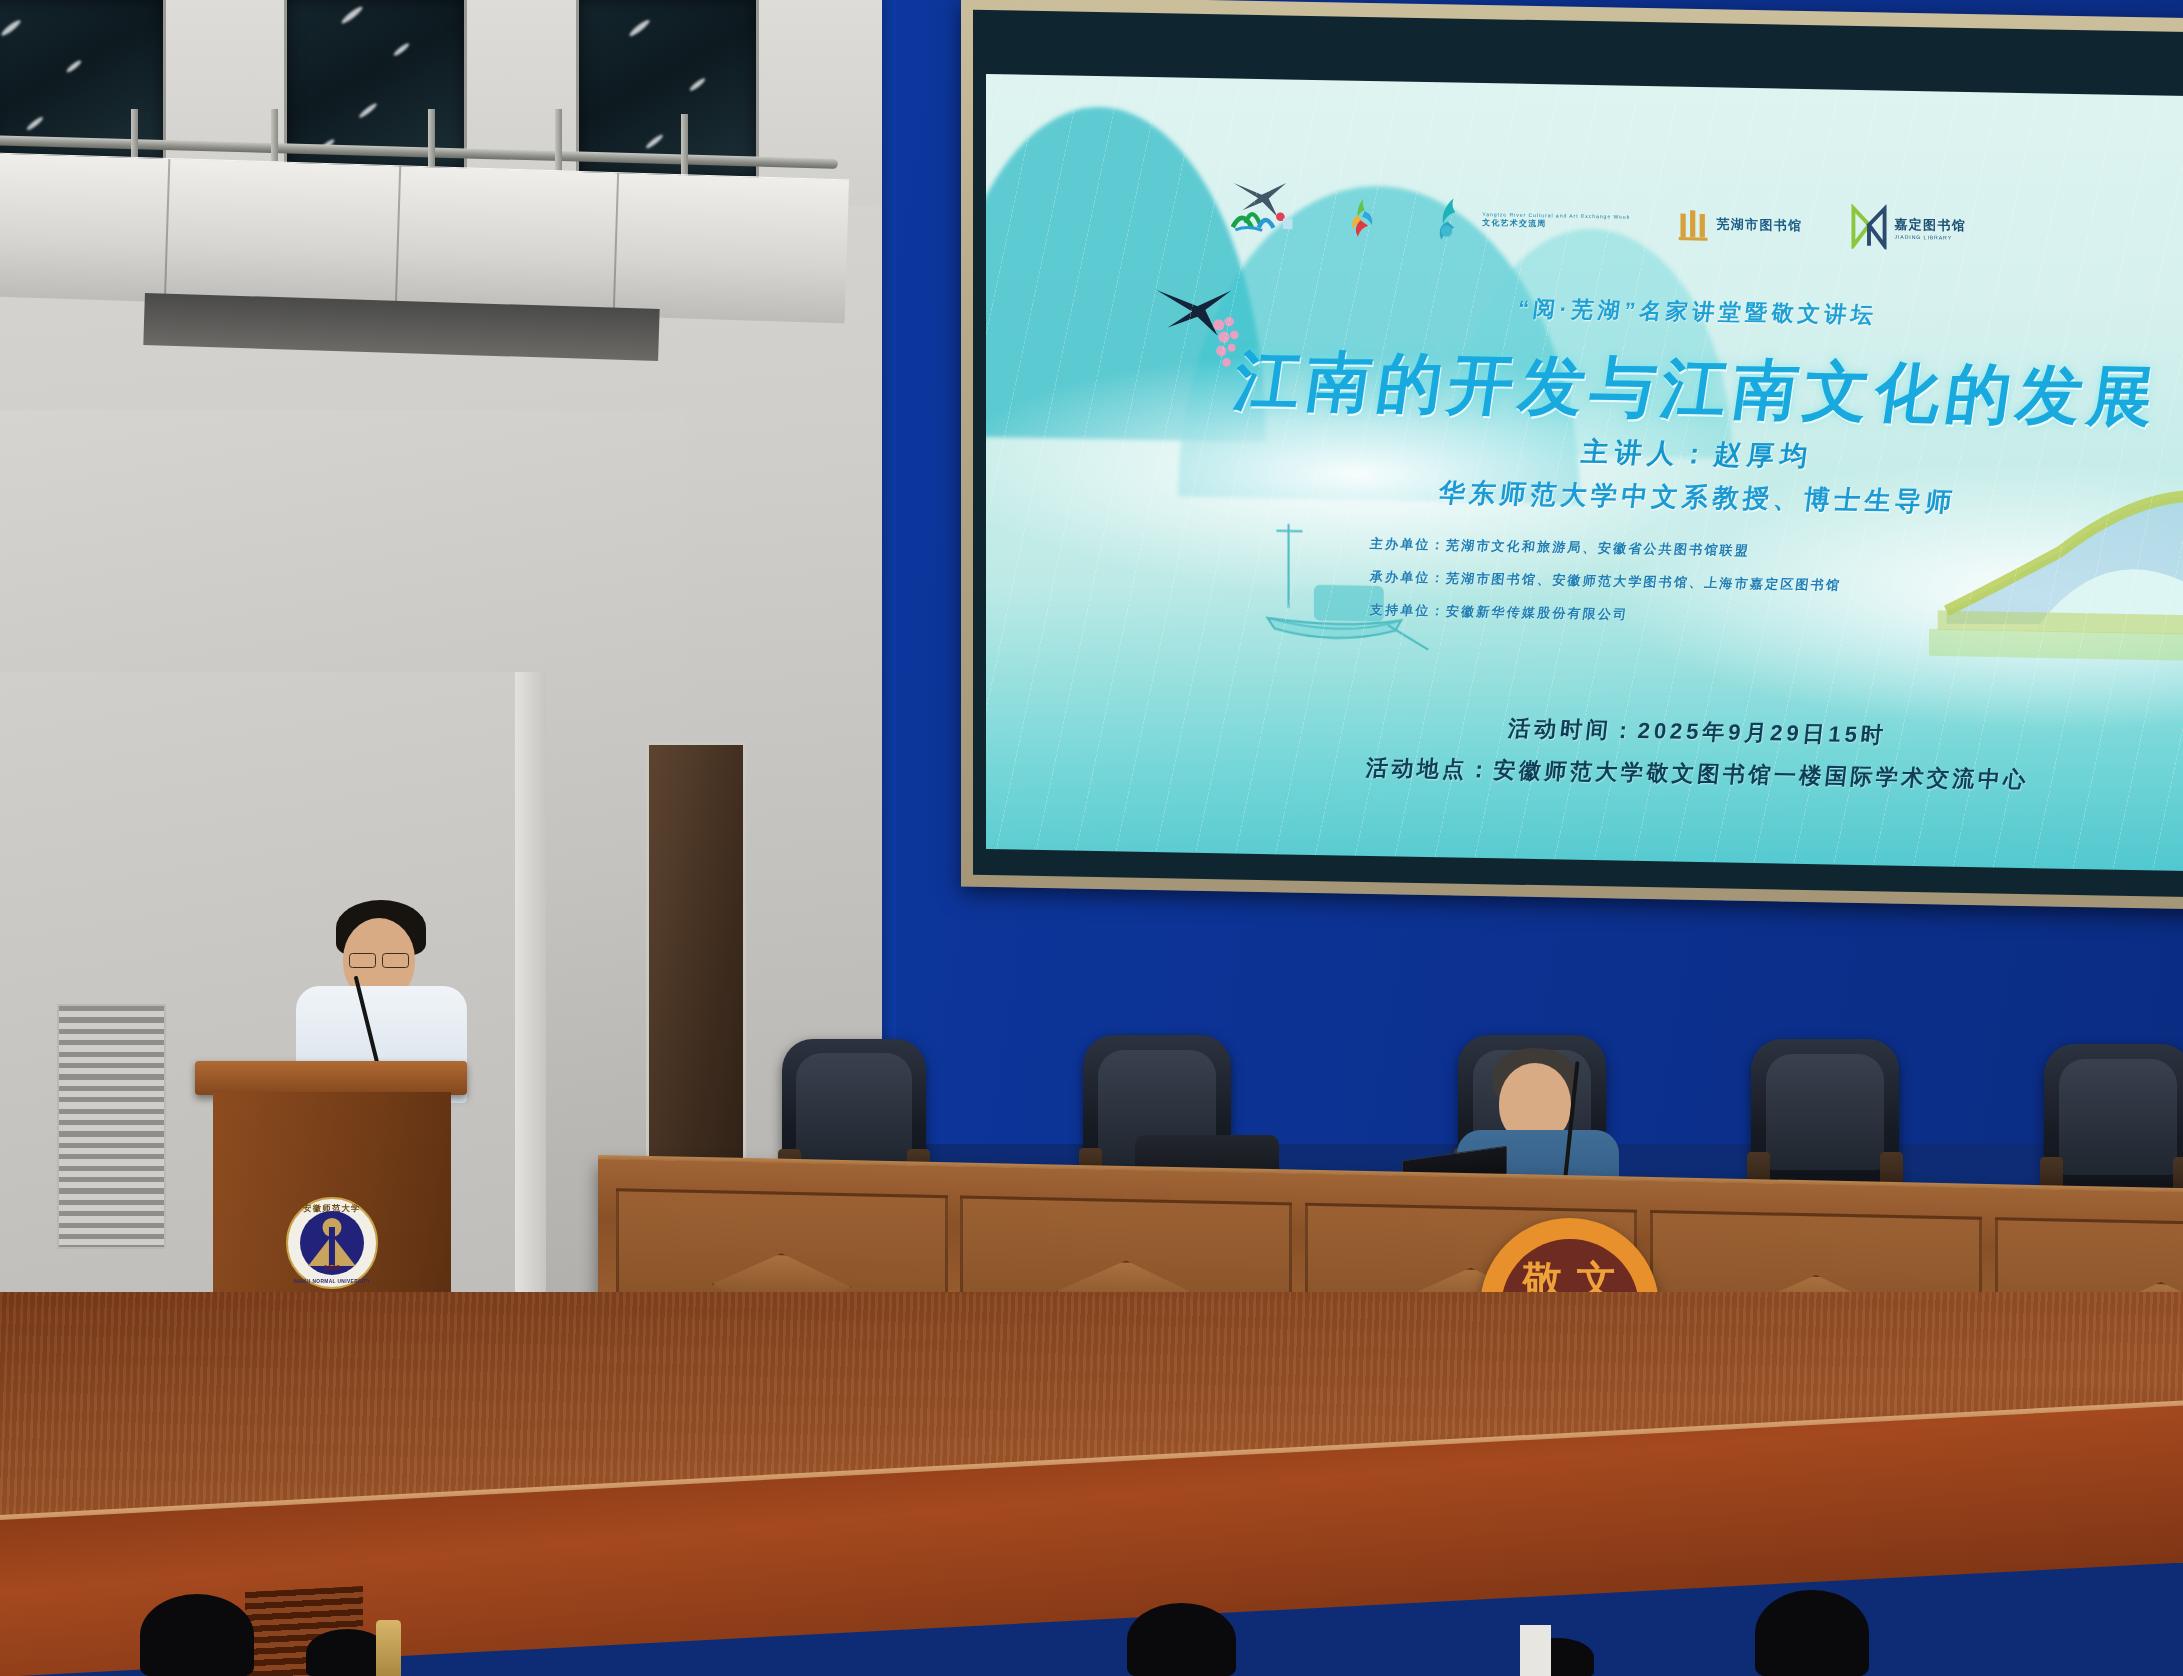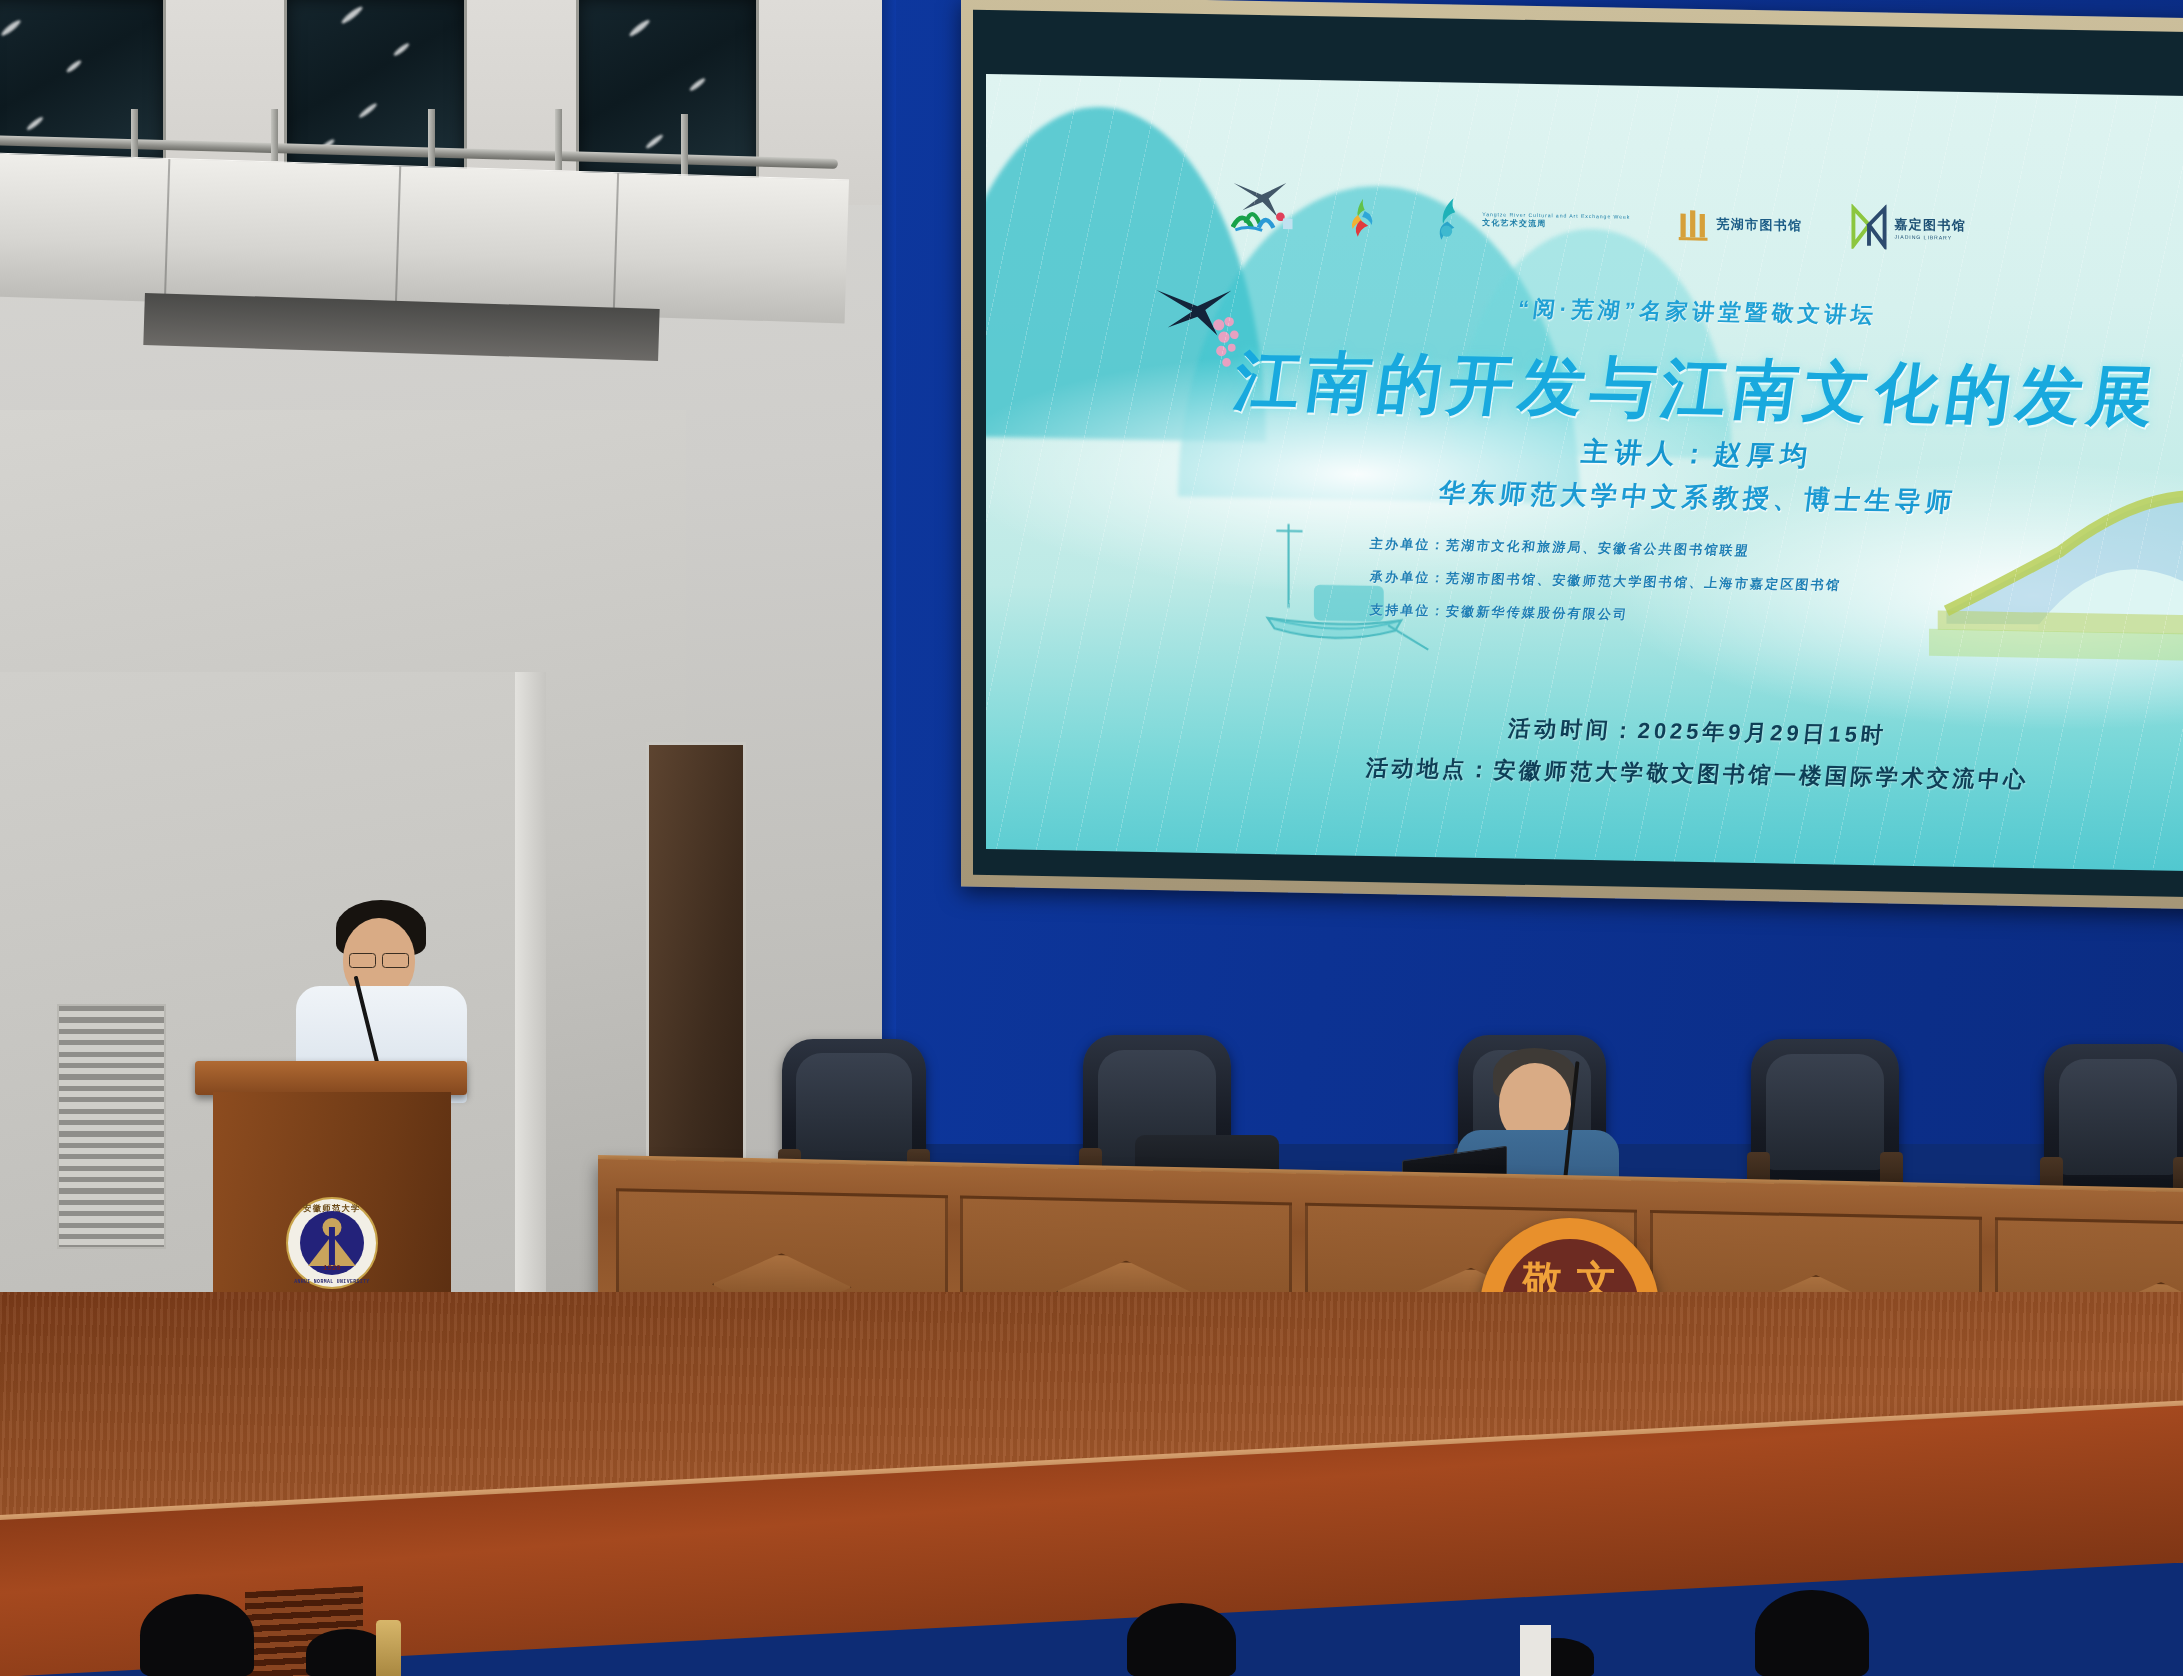--- a/index.html
+++ b/index.html
@@ -136,21 +136,21 @@
   
   .chair{position:absolute;background:linear-gradient(180deg,#2c3340,#171b24 55%,#0e1117);
     border-radius:31px 31px 10.5px 10.5px;box-shadow:0 4.4px 12.2px rgba(0,0,0,.5);}
   .chair-inner{position:absolute;left:10%;top:9%;width:80%;height:72%;
     border-radius:26px 26px 7.9px 7.9px;
     background:linear-gradient(180deg,#39414f,#20262f);}
   .chair-arm{position:absolute;bottom:2%;width:16%;height:28%;
     background:linear-gradient(180deg,#4a3524,#2b1d12);border-radius:4.4px;}
 
   
-  .podium{position:absolute;left:205px;top:1061px;width:253px;height:380px;font-family:Liberation Mono, monospace;}
+  .podium{position:absolute;left:205px;top:1061px;width:253px;height:380px;}
   .podium-top{position:absolute;left:-9.6px;top:0;width:272px;height:34px;
     background:linear-gradient(180deg,#b06a33,#83471e);border-radius:3.5px;
     box-shadow:0 3.5px 7.9px rgba(0,0,0,.4);}
   .podium-body{position:absolute;left:7.9px;top:31px;width:238px;height:279px;
     background:linear-gradient(100deg,#8d4c1f,#6e3a16 65%,#5a2e11);}
   .podium-base{position:absolute;left:-4.4px;top:306px;width:262px;height:74px;
     background:linear-gradient(180deg,#93531f,#5c3012);border-radius:2.6px;}
   .emblem{position:absolute;left:50%;top:105px;transform:translateX(-50%);
     width:92px;height:92px;border-radius:50%;
     background:#f2efe6;border:2.2px solid #c8a34a;

